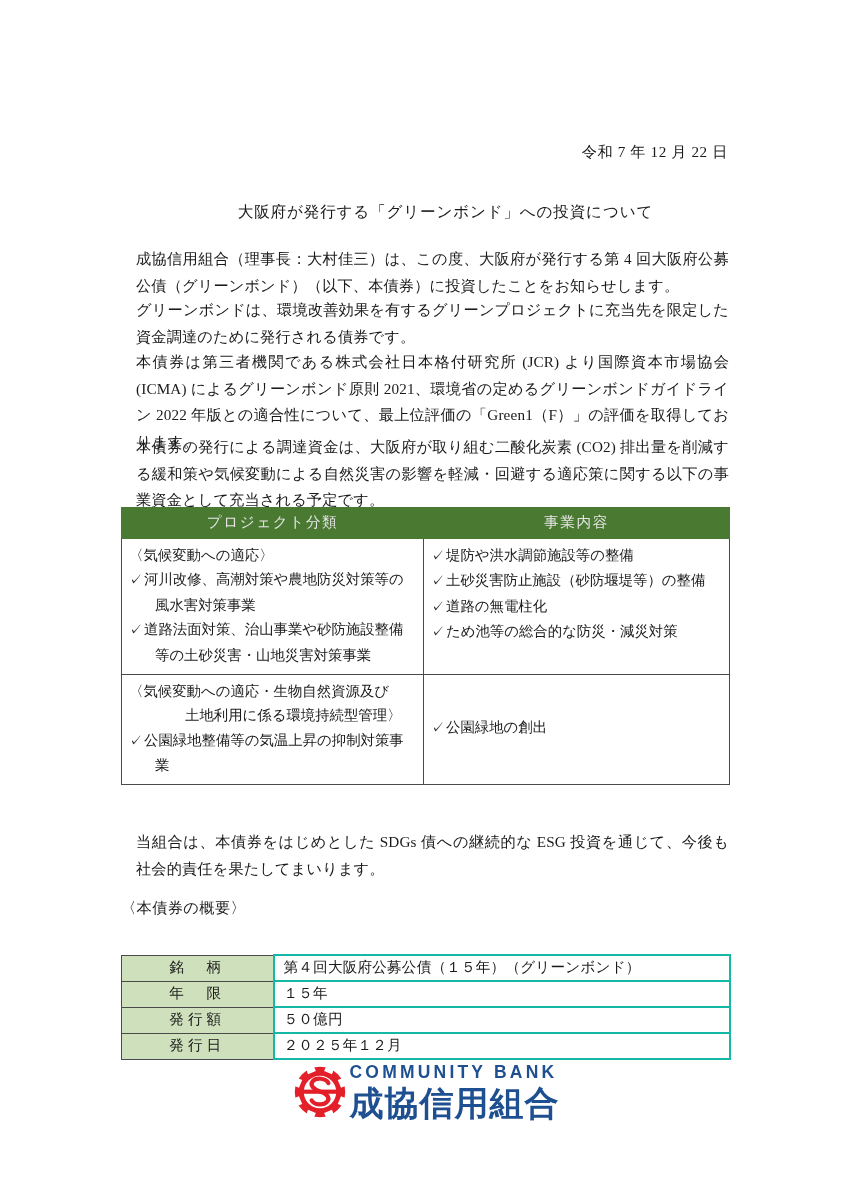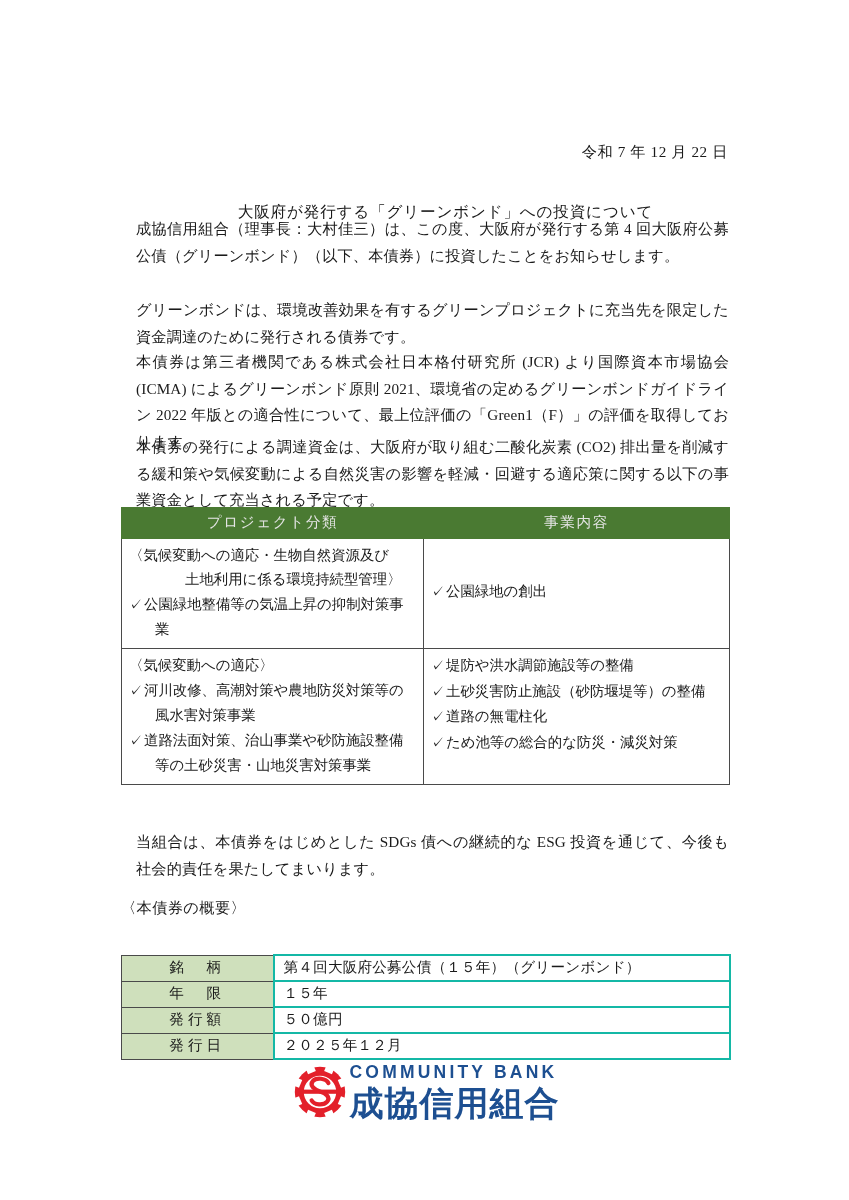--- a/index.html
+++ b/index.html
@@ -54,21 +54,21 @@
   .body-block {
     position: absolute;
     left: 121px;
     width: 608px;
     font-size: 15.2px;
     line-height: 26.5px;
     text-align: justify;
     text-justify: inter-ideograph;
     letter-spacing: 0.15px;
   }
-  .p-intro   { top: 216px; }
+  .p-intro   { top: 246px; }
   .p-gb      { top: 297px; }
   .p-jcr     { top: 349px; }
   .p-use     { top: 434px; }
   .p-closing { top: 829px; }
 
   .indent { padding-left: 15px; display: block; }
 
   
   .project-table {
     position: absolute;
@@ -220,39 +220,39 @@
       </colgroup>
     <thead>
       <tr>
         <th>プロジェクト分類</th>
         <th>事業内容</th>
       </tr>
     </thead>
     <tbody id="project-rows">
         <tr>
           <td>
-            <span class="cat-head">〈気候変動への適応・生物自然資源及び</span>
-            <span class="cat-head indent-sub">土地利用に係る環境持続型管理〉</span>
-            <span class="ck"><span class="mark">✓</span>公園緑地整備等の気温上昇の抑制対策事<span class="cont">業</span></span>
-          </td>
-          <td class="right-col">
-            <span class="ck"><span class="mark">✓</span>公園緑地の創出</span>
-          </td>
-        </tr>
-        <tr>
-          <td>
             <span class="cat-head">〈気候変動への適応〉</span>
             <span class="ck"><span class="mark">✓</span>河川改修、高潮対策や農地防災対策等の<span class="cont">風水害対策事業</span></span>
             <span class="ck"><span class="mark">✓</span>道路法面対策、治山事業や砂防施設整備<span class="cont">等の土砂災害・山地災害対策事業</span></span>
           </td>
           <td class="right-col top-align">
             <span class="ck"><span class="mark">✓</span>堤防や洪水調節施設等の整備</span>
             <span class="ck"><span class="mark">✓</span>土砂災害防止施設（砂防堰堤等）の整備</span>
             <span class="ck"><span class="mark">✓</span>道路の無電柱化</span>
             <span class="ck"><span class="mark">✓</span>ため池等の総合的な防災・減災対策</span>
+          </td>
+        </tr>
+        <tr>
+          <td>
+            <span class="cat-head">〈気候変動への適応・生物自然資源及び</span>
+            <span class="cat-head indent-sub">土地利用に係る環境持続型管理〉</span>
+            <span class="ck"><span class="mark">✓</span>公園緑地整備等の気温上昇の抑制対策事<span class="cont">業</span></span>
+          </td>
+          <td class="right-col">
+            <span class="ck"><span class="mark">✓</span>公園緑地の創出</span>
           </td>
         </tr>
       </tbody>
   </table>
 
   <div class="summary-heading">〈本債券の概要〉</div>
 
   <table class="summary-table">
     <colgroup>
         <col class="s1">

